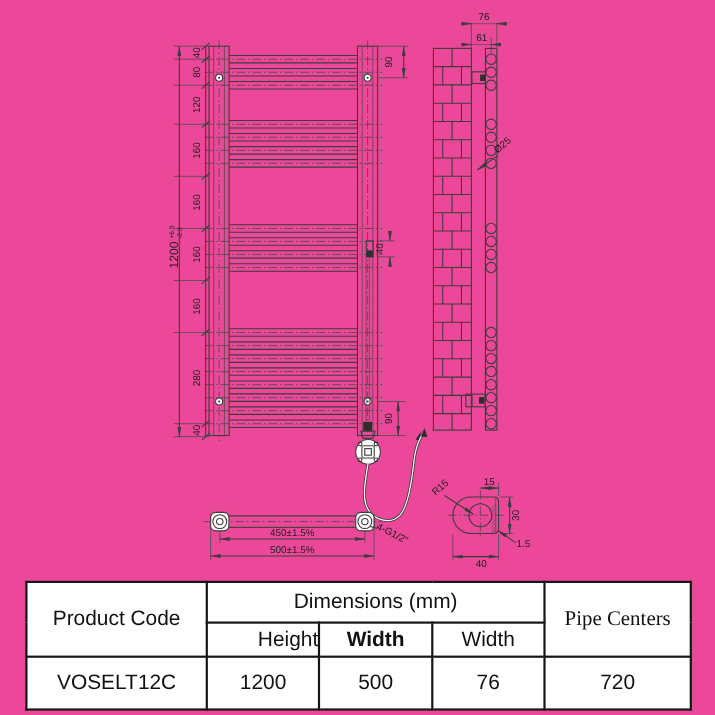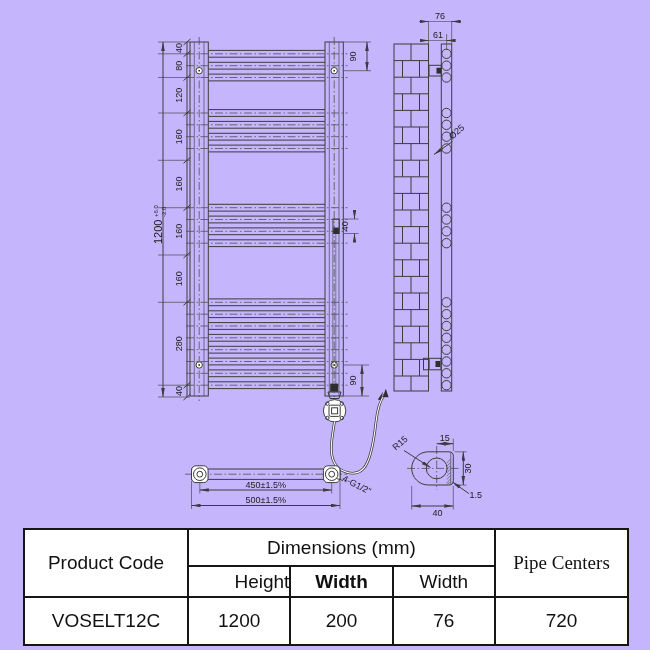--- a/index.html
+++ b/index.html
@@ -1,16 +1,16 @@
 <!DOCTYPE html>
 <html><head>
 <meta charset="utf-8">
 <style>
   html,body{margin:0;padding:0;background:#fff;}
-  #page{position:relative;width:650px;height:650px;background:#c4b5fd;overflow:hidden;
+  #page{position:relative;width:650px;height:650px;background:#ec4899;overflow:hidden;
         font-family:"Liberation Sans",sans-serif;}
   svg{position:absolute;left:0;top:0;}
   .ln{stroke:#3c3c3c;stroke-width:1;fill:none;}
   .xln{stroke:#4a4a4a;stroke-width:0.7;fill:none;}
   .thin{stroke:#4a4a4a;stroke-width:0.6;fill:none;}
   .cl{stroke:#4a4a4a;stroke-width:0.75;fill:none;stroke-dasharray:8 2.5 1.5 2.5;}
   .fillel{fill:#2e2e2e;stroke:none;}
   .wht{fill:#ffffff;}
   text{fill:#1c1c1c;}
   .dim{font:9px "Liberation Sans",sans-serif;}
@@ -408,20 +408,20 @@
     <th rowspan="2" style="width:131px;font-family:Liberation Serif, serif;">Pipe Centers</th>
   </tr>
   <tr style="height:31px;">
     <th style="width:105px;text-align:right;">Height</th>
     <th style="width:103px;font-weight:bold;">Width</th>
     <th style="width:105px;">Width</th>
   </tr>
   <tr style="height:48px;">
     <td>VOSELT12C</td>
     <td>1200</td>
-    <td>200</td>
+    <td>500</td>
     <td>76</td>
     <td>720</td>
   </tr>
 </tbody>
     </table>
 
 </div>
 
 </body></html>

